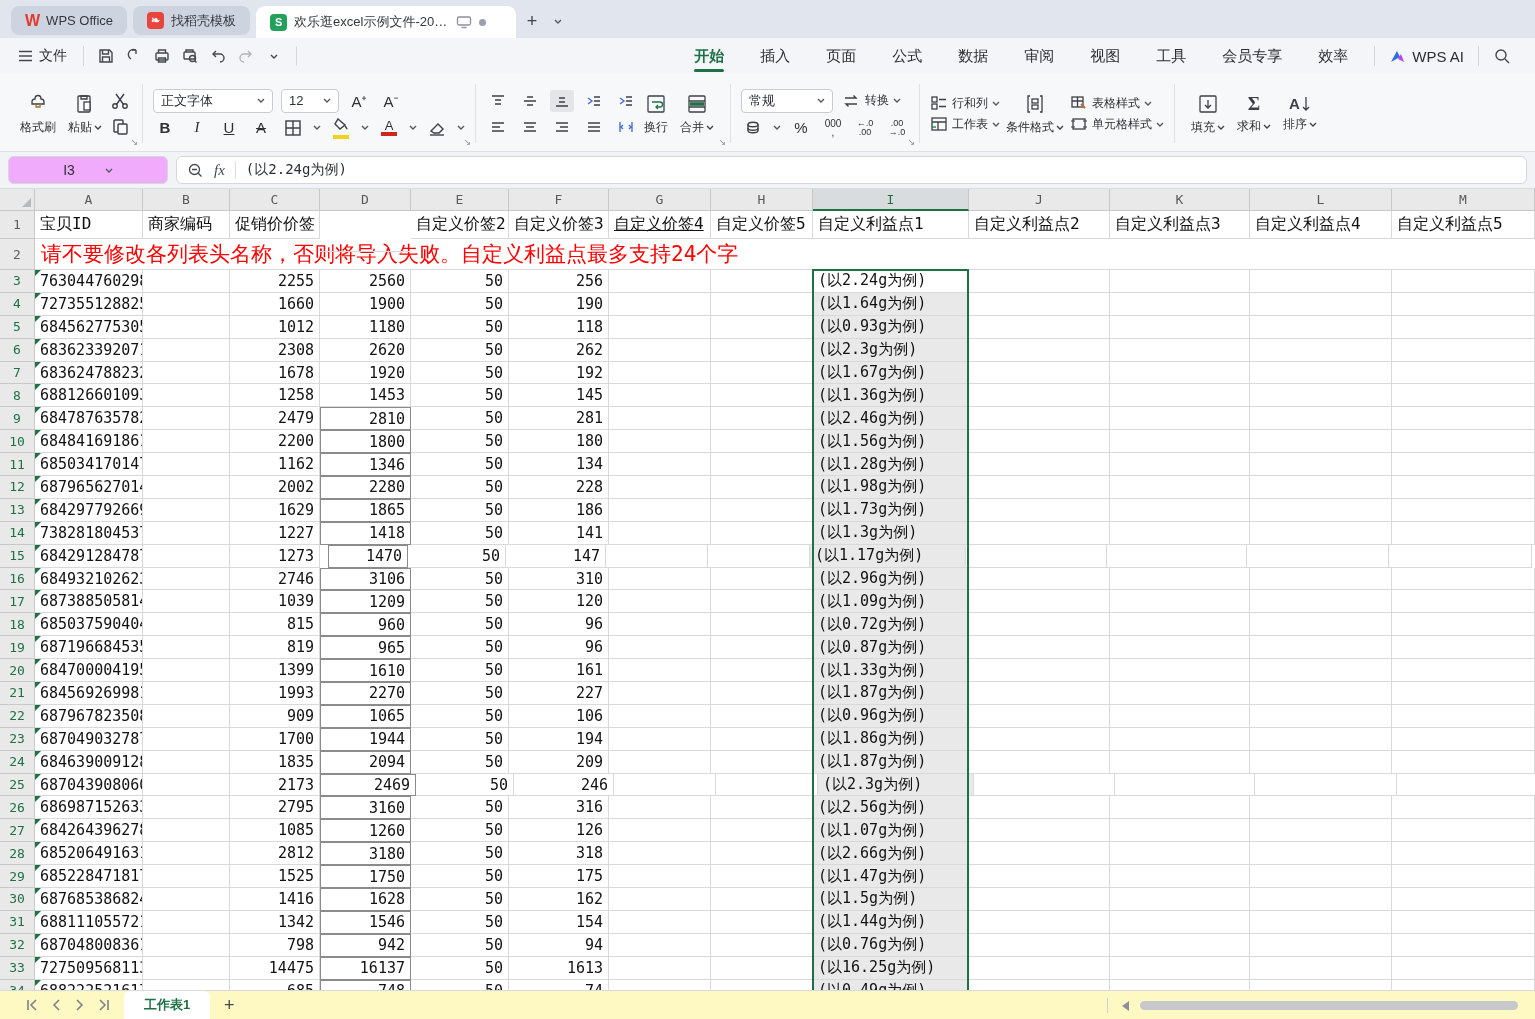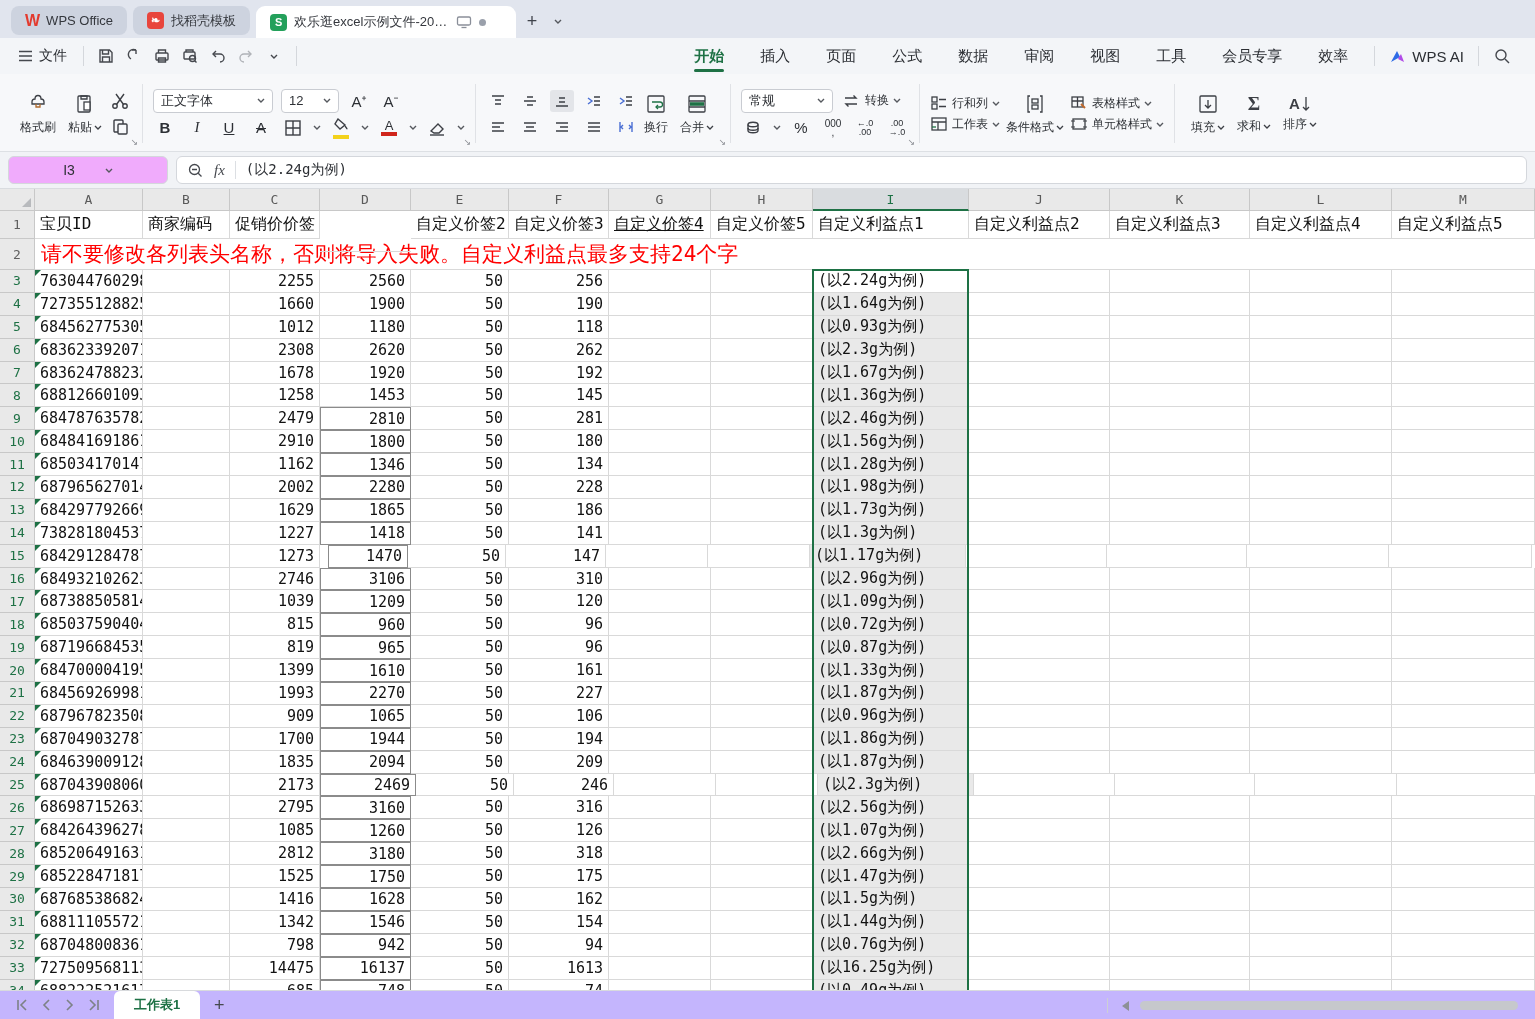--- a/index.html
+++ b/index.html
@@ -95,21 +95,21 @@
   .row-1 .cell { font-size:16px; }
   .row-2 { height:31px; }
   .warncell { color:#FF0000; font-size:21px; border-bottom:1px solid #D9D9D9; display:flex; align-items:center;
     padding-left:6px; white-space:nowrap; overflow:visible; flex:none; }
   .data-row { height:22.9px; }
   .tri { position:absolute; left:0; top:0; width:0; height:0;
     border-top:6px solid #1E7145; border-right:6px solid transparent; }
   .selbox { position:absolute; border:2px solid #1E7145; pointer-events:none; }
 
   
-  .sheetbar { height:29px; background:#c4b5fd; border-top:1px solid #D8DADD; display:flex; align-items:center; padding:0 10px; position:relative;}
+  .sheetbar { height:29px; background:#fef9c3; border-top:1px solid #D8DADD; display:flex; align-items:center; padding:0 20px; position:relative;}
   .nav { width:24px; height:24px; display:flex; align-items:center; justify-content:center; }
   .nav svg { stroke:#7d8187; fill:none; stroke-width:1.6; }
   .stab { height:29px; margin-left:8px; background:#fff; padding:0 20px; display:flex; align-items:center;
     font-size:13px; font-weight:bold; color:#1E7145; border-radius:6px 6px 0 0; }
   .addsheet { width:26px; height:24px; display:flex; align-items:center; justify-content:center;
     font-size:18px; color:#45484e; margin-left:6px; }
   .hsb-div { position:absolute; left:1107px; top:7px; width:1px; height:15px; background:#CDD0D4; }
   .hsb-arrow { position:absolute; left:1122px; top:10px; width:0; height:0;
     border-top:5px solid transparent; border-bottom:5px solid transparent; border-right:7px solid #8d9096; }
   .hsb-thumb { position:absolute; left:1140px; top:10px; width:378px; height:9px; background:#C6C8CC; border-radius:5px; }
@@ -772,21 +772,21 @@
         <div class="cell selbg" style="width: 156px;">(以2.46g为例)</div>
         <div class="cell" style="width: 141px;"></div>
         <div class="cell" style="width: 140px;"></div>
         <div class="cell" style="width: 142px;"></div>
         <div class="cell" style="width: 143px;"></div>
       </div>
       <div class="grow data-row">
         <div class="rhead sel">10</div>
         <div class="cell" style="width: 108px;">684841691861<span class="tri"></span></div>
         <div class="cell" style="width: 87px;"></div>
-        <div class="cell num" style="width: 90px;">2910</div>
+        <div class="cell num" style="width: 90px;">2200</div>
         <div class="cell num boxed" style="width: 91px;">1800</div>
         <div class="cell num" style="width: 98px;">50</div>
         <div class="cell num" style="width: 100px;">180</div>
         <div class="cell" style="width: 102px;"></div>
         <div class="cell" style="width: 102px;"></div>
         <div class="cell selbg" style="width: 156px;">(以1.56g为例)</div>
         <div class="cell" style="width: 141px;"></div>
         <div class="cell" style="width: 140px;"></div>
         <div class="cell" style="width: 142px;"></div>
         <div class="cell" style="width: 143px;"></div>

